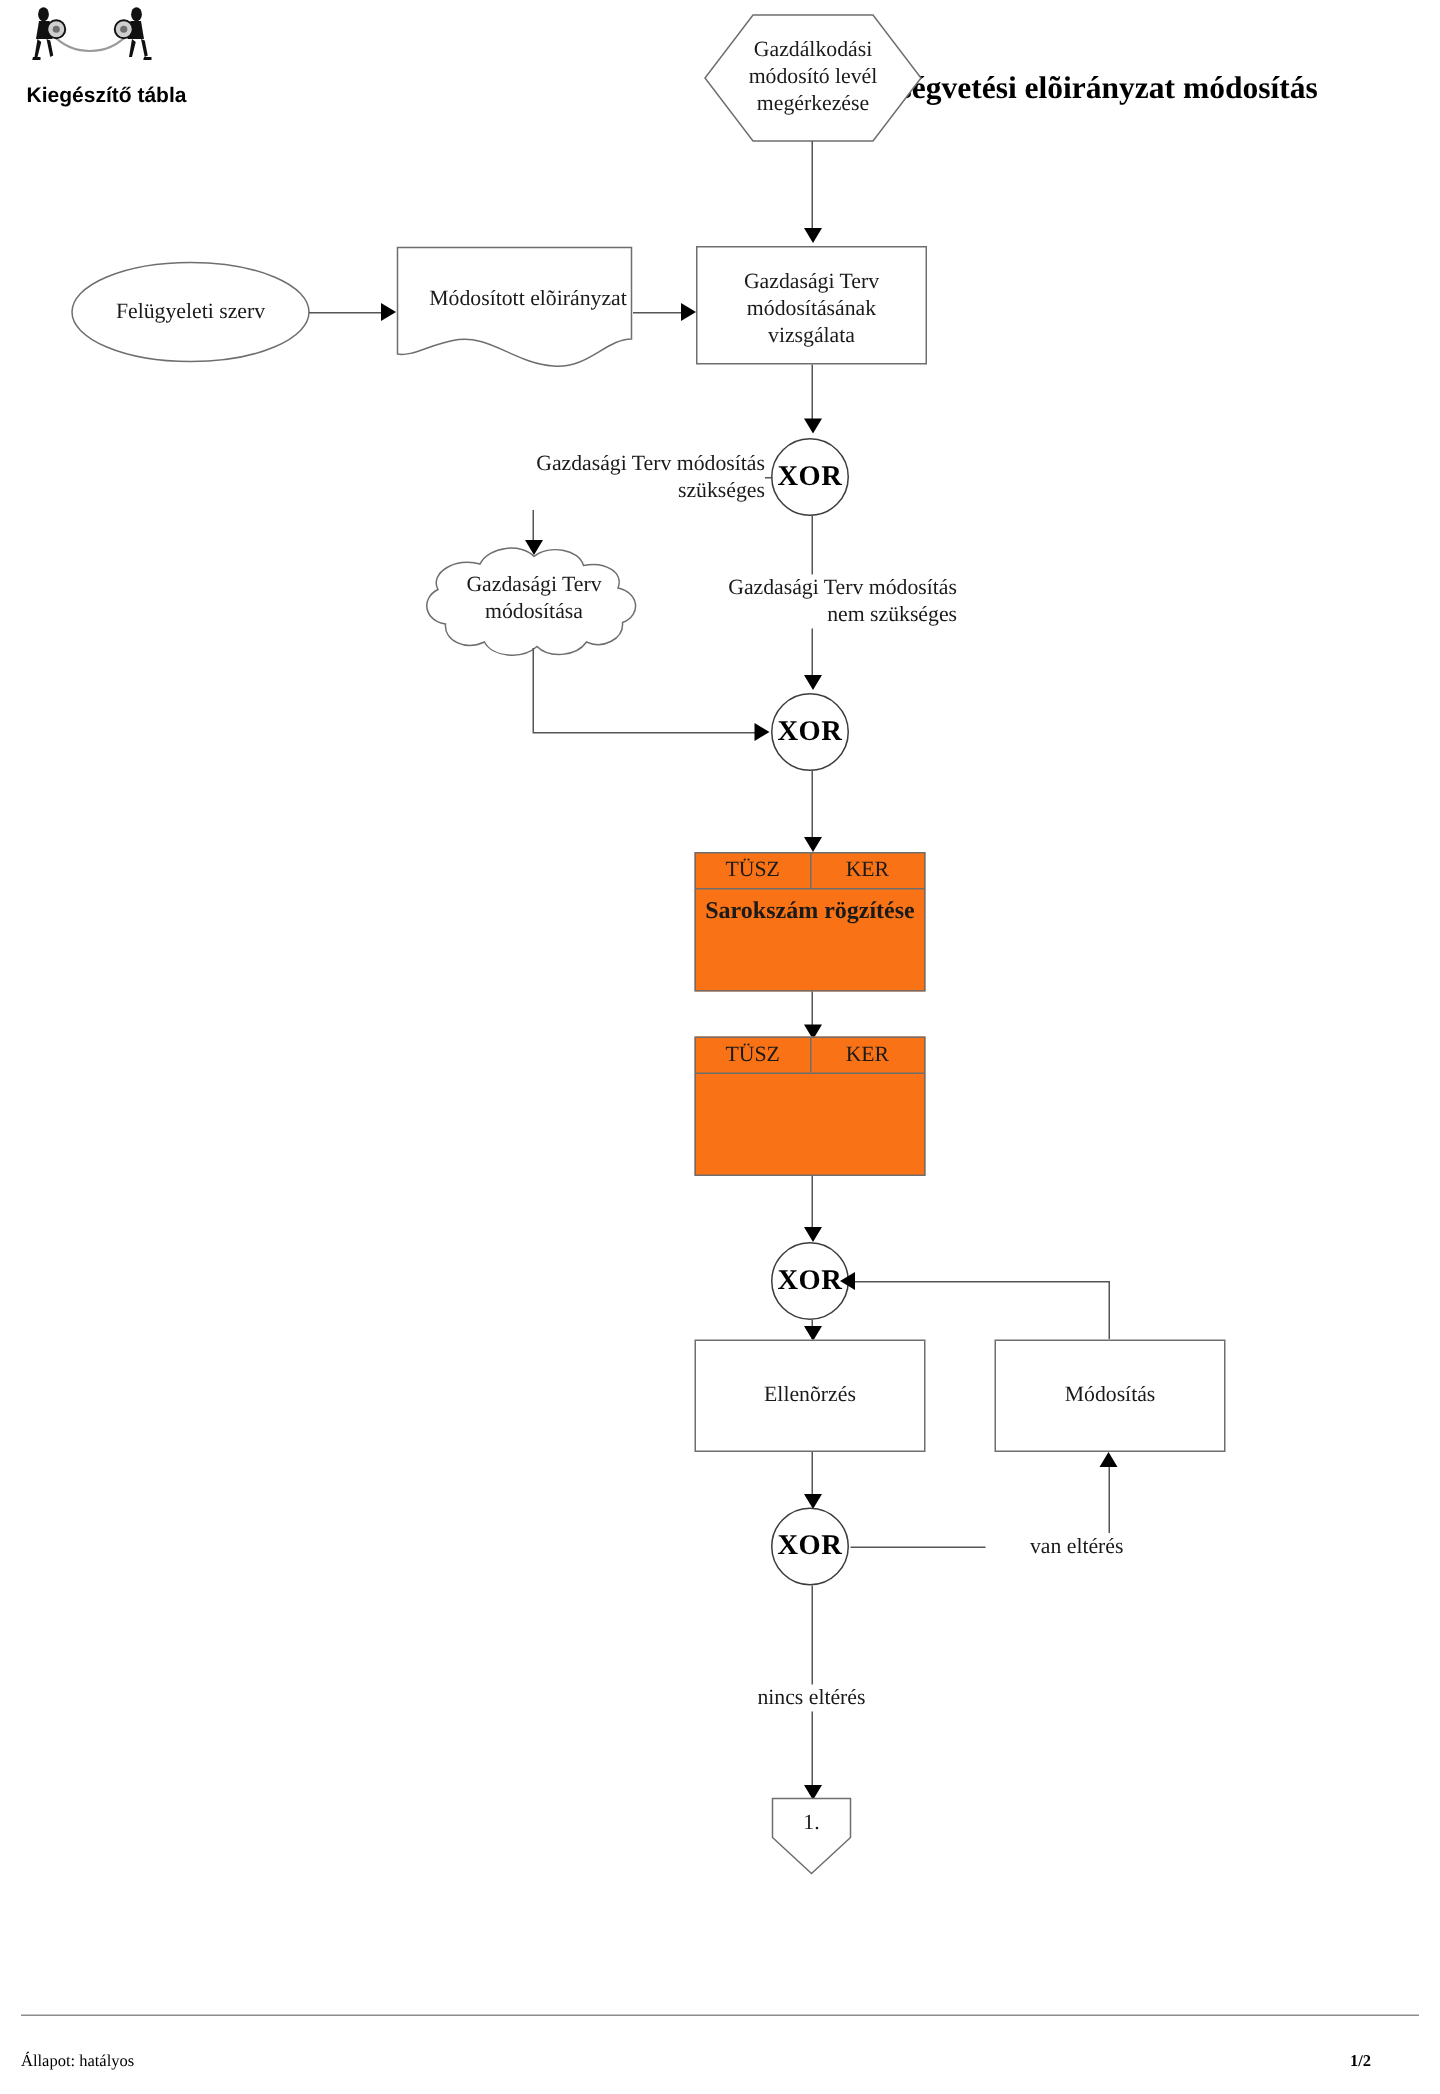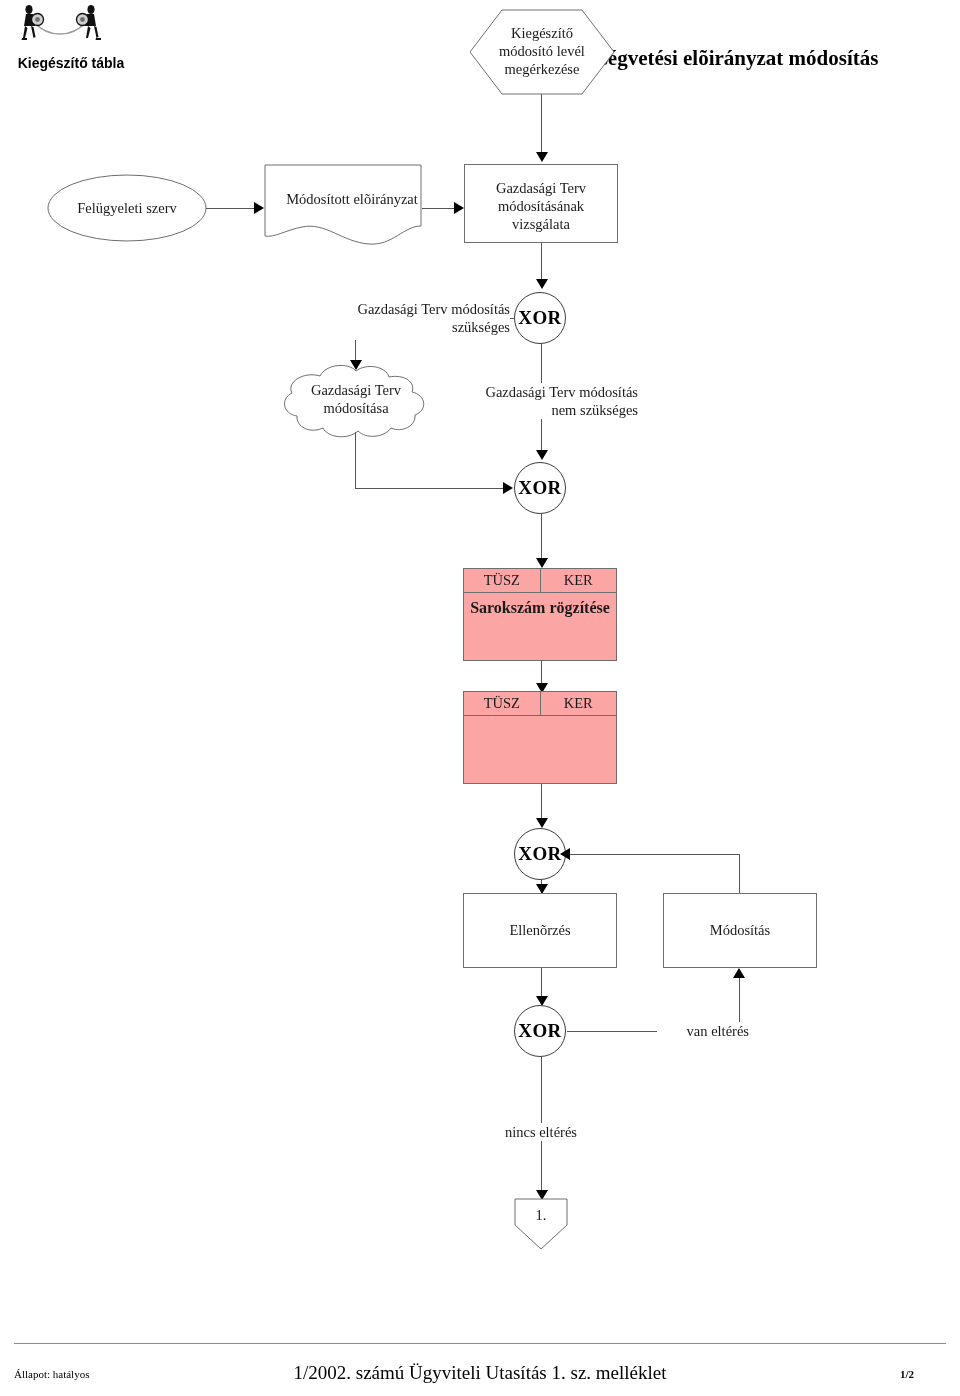--- a/index.html
+++ b/index.html
@@ -62,21 +62,21 @@
   }
 
   
   .rect-box {
     border: 1px solid #6e6e6e;
     background: #ffffff;
     box-sizing: border-box;
   }
   .tk-box {
     border: 1px solid #6e6e6e;
-    background: #fca5a5;
+    background: #f97316;
     box-sizing: border-box;
   }
   .tk-header {
     display: flex;
     height: 23px;
     border-bottom: 1px solid #6e6e6e;
   }
   .tk-header > div {
     flex: 1 1 50%;
     text-align: center;
@@ -204,21 +204,21 @@
     <div id="doc-number">1.2</div>
     <div id="doc-heading">Költségvetési elõirányzat  módosítás</div>
   </div>
 
   <div class="abs" style="left:468px; top:8px;">
     <svg width="148" height="88" viewBox="0 0 148 88">
       <polygon points="34,2 114,2 146,44 114,86 34,86 2,44" fill="#ffffff" stroke="#6e6e6e" stroke-width="1"></polygon>
     </svg>
   </div>
   <div class="shape-text" style="left:478px; top:24px; width:128px;">
-    <div>Kiegészítő</div>
+    <div>Gazdálkodási</div>
     <div>módosító levél</div>
     <div>megérkezése</div>
   </div>
 
   <div class="abs vline" style="left:541px; top:94px; height:60px;"></div>
   <div class="abs arrow-down" style="left:536px; top:152px;"></div>
 
   <div class="abs" style="left:46px; top:173px;">
     <svg width="162" height="70" viewBox="0 0 162 70">
       <ellipse cx="81" cy="35" rx="79" ry="33" fill="#ffffff" stroke="#6e6e6e" stroke-width="1"></ellipse>
@@ -340,16 +340,15 @@
 
   <div class="abs" style="left:513px; top:1197px;">
     <svg width="56" height="54" viewBox="0 0 56 54">
       <polygon points="2,2 54,2 54,28 28,52 2,28" fill="#ffffff" stroke="#6e6e6e" stroke-width="1"></polygon>
     </svg>
   </div>
   <div class="shape-text" style="left:513px; top:1206px; width:56px;">1.</div>
 
   <div id="footer-rule" class="abs"></div>
   <div id="footer-state" class="abs">Állapot: hatályos</div>
-  <div id="footer-center" class="abs">1/2002. számú Ügyviteli Utasítás 1. sz. melléklet</div>
   <div id="footer-page" class="abs">1/2</div>
 
 </div>
 
 </body></html>

